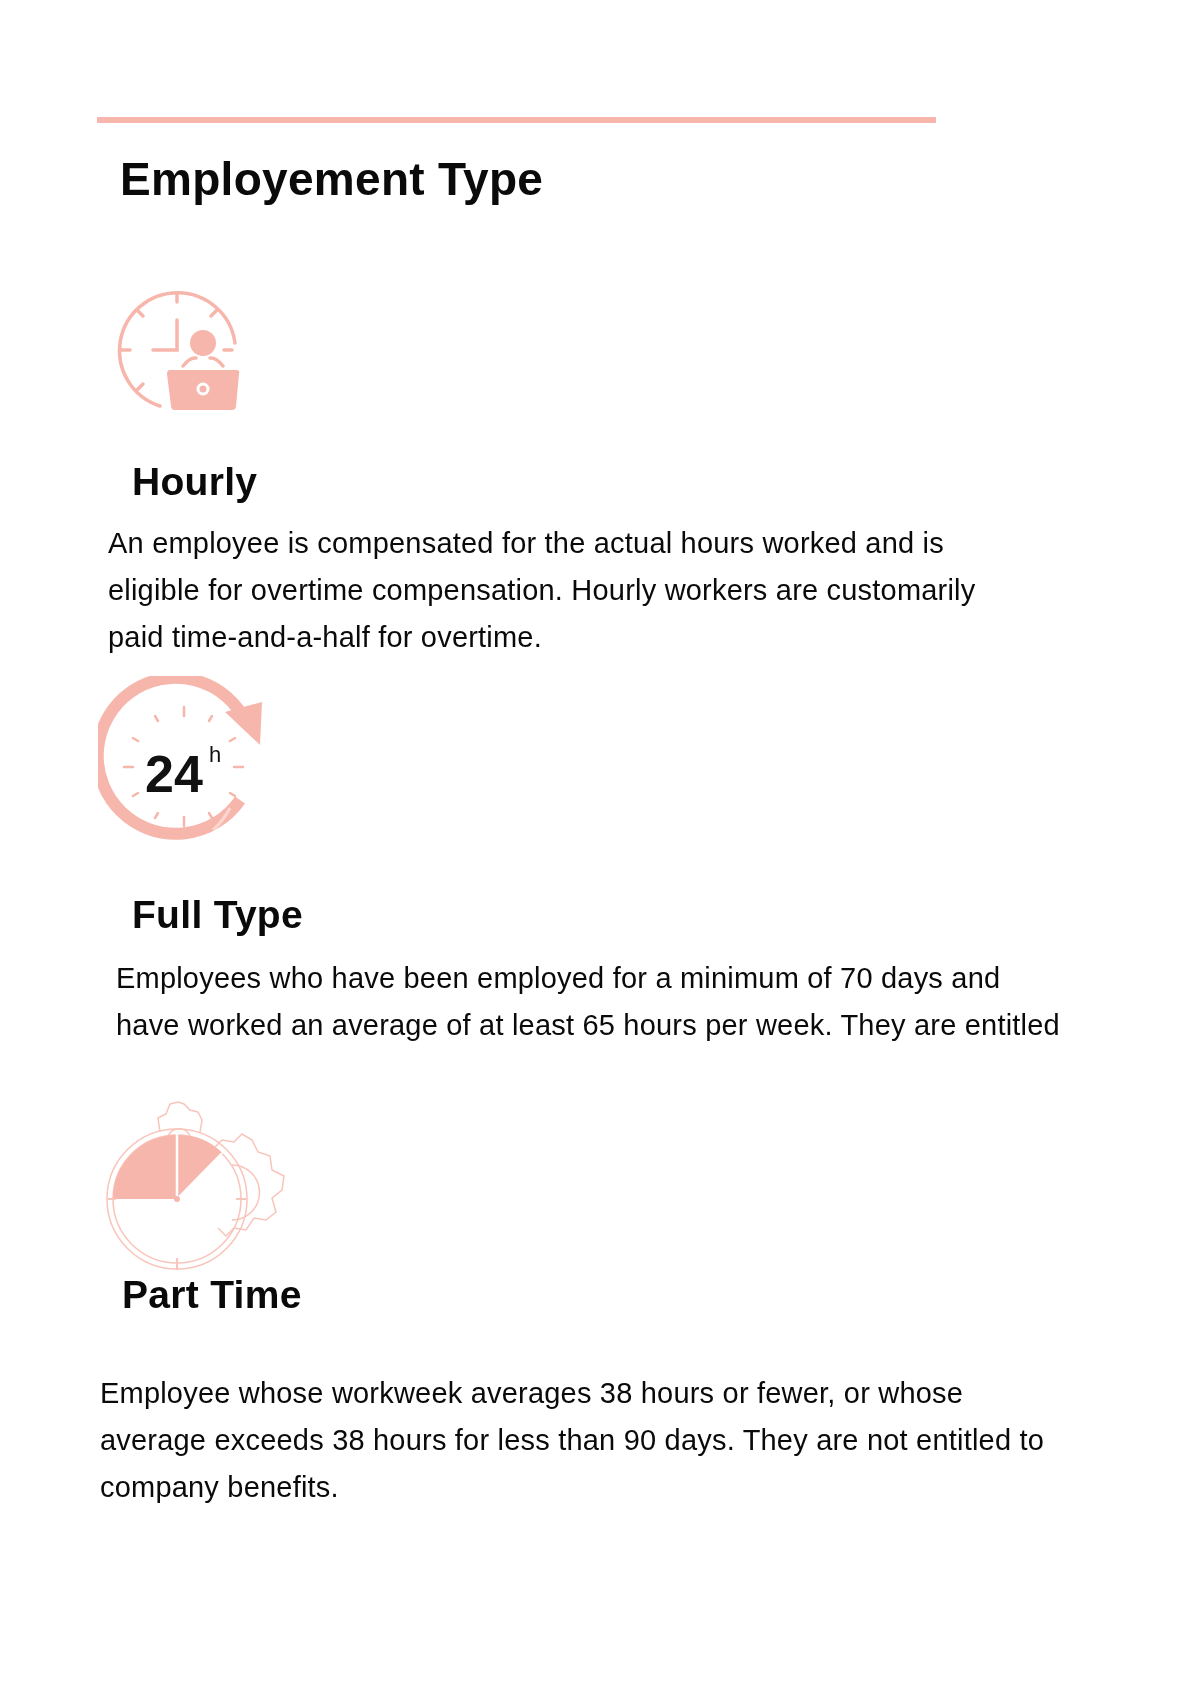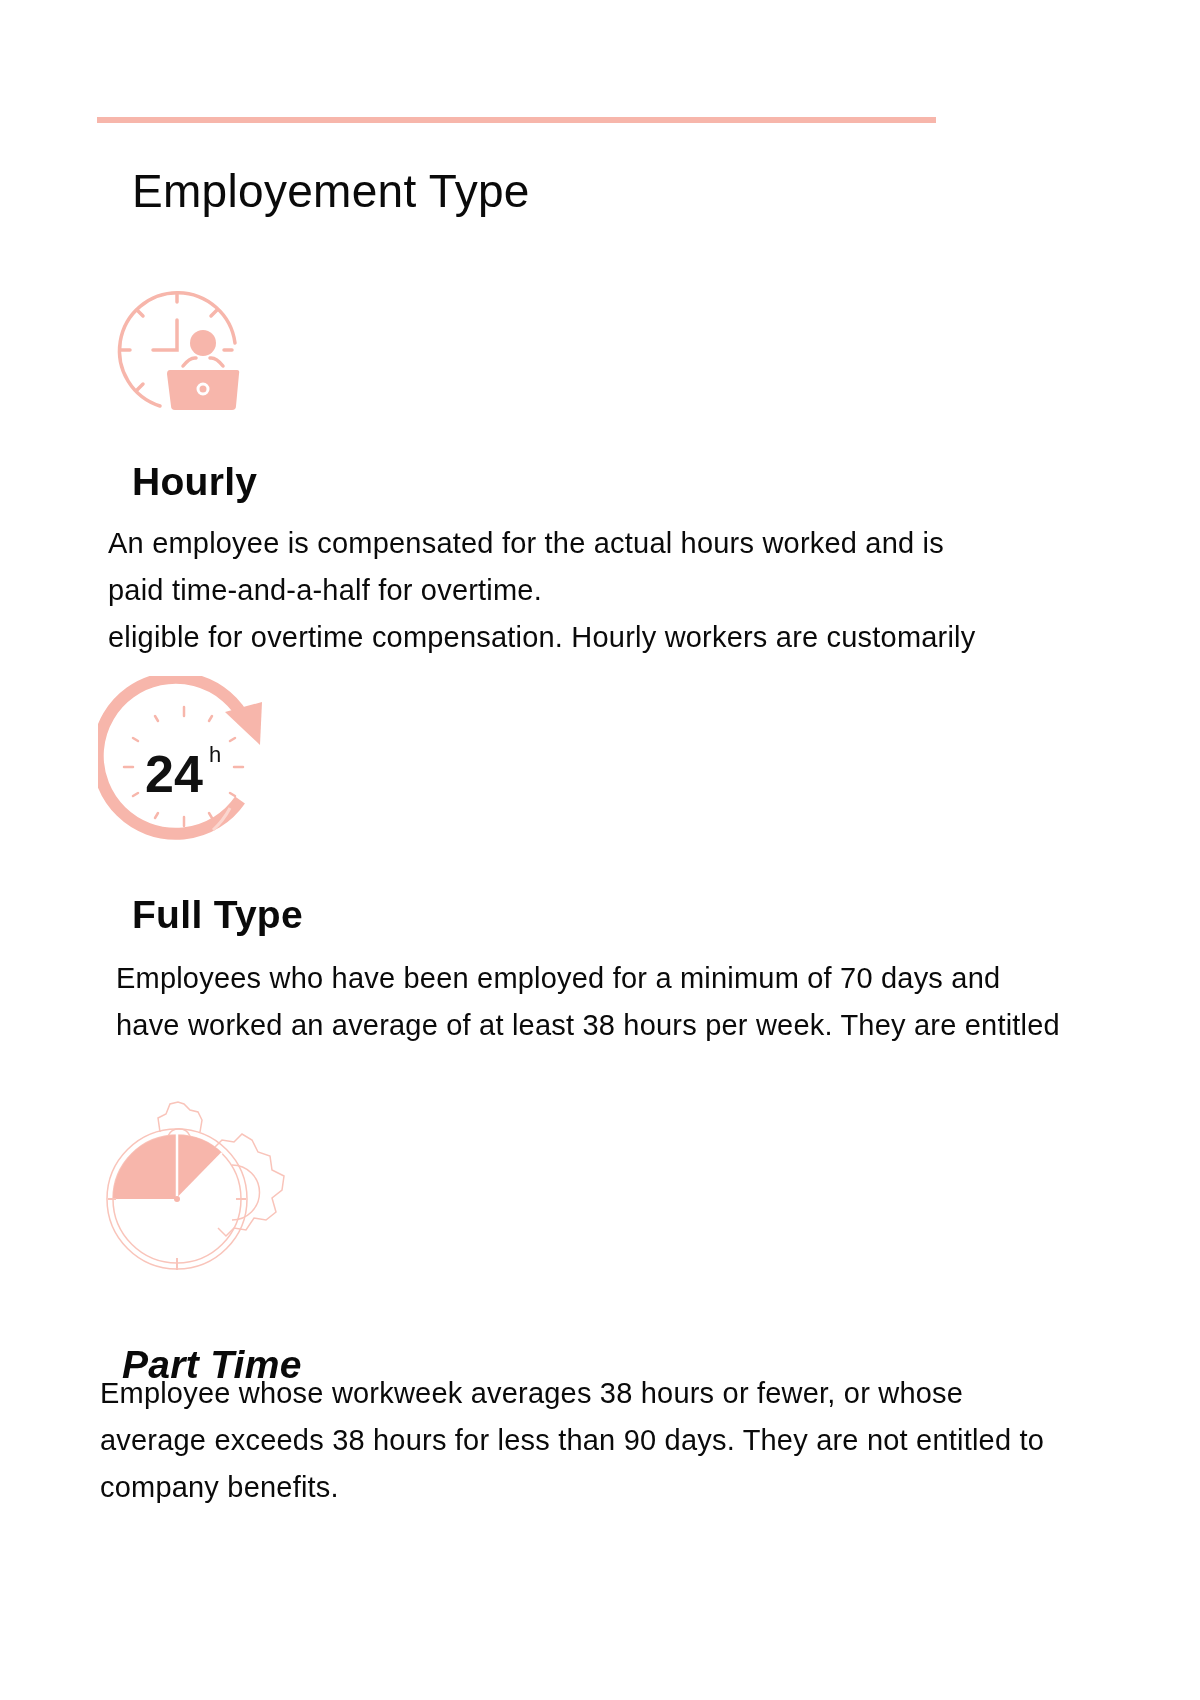--- a/index.html
+++ b/index.html
@@ -1,19 +1,19 @@
 <!DOCTYPE html>
 <html><head>
 <meta charset="utf-8">
 <style>
   html, body { margin: 0; padding: 0; background: #ffffff; }
   body { width: 1200px; height: 1700px; position: relative; overflow: hidden;
          font-family: "Liberation Sans", sans-serif; color: #0a0a0a; }
   .rule { position: absolute; left: 97px; top: 117px; width: 839px; height: 6px; background: #f7b6ab; }
-  .title { position: absolute; left: 120px; top: 151px; margin: 12px; font-size: 46px; font-weight: normal;
+  .title { position: absolute; left: 120px; top: 151px; margin: 0; font-size: 46px; font-weight: bold;
            line-height: 56px; white-space: nowrap; letter-spacing: 0.3px; }
   .icon { position: absolute; }
   .heading { position: absolute; margin: 12px; font-size: 39px; font-weight: bold; line-height: 46px; white-space: nowrap; letter-spacing: 0.3px; }
   .body { position: absolute; margin: 0; font-size: 29px; line-height: 47px; white-space: nowrap; letter-spacing: 0.2px; }
   .body .line { display: block; }
 </style>
 </head>
 <body>
 
 <div class="rule"></div>
@@ -34,22 +34,22 @@
       <path d="M 223 366 Q 216 357 210 358"></path>
     </g>
     <circle cx="203" cy="343" r="13" fill="#f7b6ab"></circle>
     <path d="M 170 370 L 237 370 Q 240 370 239 374 L 236 406 Q 236 410 232 410 L 175 410 Q 171 410 171 406 L 167 374 Q 167 370 170 370 Z" fill="#f7b6ab"></path>
     <circle cx="203" cy="389" r="5" fill="none" stroke="#ffffff" stroke-width="3"></circle>
   </svg>
 </div>
 <h2 class="heading" style="left:120px; top:447px;">Hourly</h2>
 <p class="body" style="left:108px; top:520px;">
   <span class="line"> An employee is compensated for the actual hours worked and is</span>
+  <span class="line">eligible for overtime compensation. Hourly workers are customarily</span>
   <span class="line">paid time-and-a-half for overtime.</span>
-  <span class="line">eligible for overtime compensation. Hourly workers are customarily</span>
 </p>
 
 <div class="icon" style="left:98px; top:676px; width:170px; height:170px;">
   <svg width="170" height="170" viewBox="98 676 170 170">
     <path d="M 240 800 A 78 78 0 1 1 246 722" fill="none" stroke="#f7b6ab" stroke-width="12" stroke-linecap="butt"></path>
     <path d="M 230 808 A 78 78 0 0 1 213 830" fill="none" stroke="#fbd6cf" stroke-width="3"></path>
     <polygon points="225,712 262,702 260,745" fill="#f7b6ab"></polygon>
     <g stroke="#f7b6ab" stroke-width="2.5" stroke-linecap="round">
       <line x1="184" y1="707" x2="184" y2="716"></line>
       <line x1="184" y1="817" x2="184" y2="826"></line>
@@ -64,21 +64,21 @@
       <line x1="155" y1="818" x2="158" y2="813"></line>
       <line x1="212" y1="818" x2="209" y2="813"></line>
     </g>
     <text x="145" y="792" font-family="'Liberation Sans', sans-serif" font-weight="bold" font-size="52" fill="#111111">24</text>
     <text x="209" y="762" font-family="'Liberation Sans', sans-serif" font-size="22" fill="#111111">h</text>
   </svg>
 </div>
 <h2 class="heading" style="left:120px; top:880px;">Full Type</h2>
 <p class="body" style="left:116px; top:955px;">
   <span class="line"> Employees who have been employed for a minimum of 70 days and</span>
-  <span class="line">have worked an average of at least 38 hours per week. They are entitled</span>
+  <span class="line">have worked an average of at least 65 hours per week. They are entitled</span>
 </p>
 
 <div class="icon" style="left:104px; top:1098px; width:196px; height:176px;">
   <svg width="196" height="176" viewBox="104 1098 196 176">
     <g fill="none" stroke="#f9c4ba" stroke-width="1.5">
 
       <path d="M 160 1132 L 158 1118 L 166 1114 L 170 1104 L 178 1102 L 184 1104 L 190 1110 L 198 1112 L 202 1120 L 200 1132"></path>
       <path d="M 168 1136 A 12 12 0 0 1 190 1136"></path>
 
       <path d="M 212 1150 L 222 1140 L 234 1142 L 242 1134 L 252 1140 L 258 1152 L 270 1156 L 272 1170 L 284 1176 L 282 1190 L 272 1198 L 276 1212 L 266 1220 L 254 1218 L 246 1230 L 234 1228 L 226 1236 L 218 1228"></path>
@@ -91,18 +91,18 @@
     <g stroke="#f9c4ba" stroke-width="2">
       <line x1="177" y1="1199" x2="222" y2="1153" stroke="#ffffff" stroke-width="2"></line>
       <line x1="177" y1="1133" x2="177" y2="1199" stroke="#ffffff" stroke-width="2.5"></line>
       <line x1="177" y1="1258" x2="177" y2="1270"></line>
       <line x1="236" y1="1199" x2="246" y2="1199"></line>
       <line x1="108" y1="1199" x2="116" y2="1199"></line>
     </g>
     <circle cx="177" cy="1199" r="3" fill="#f7b6ab"></circle>
   </svg>
 </div>
-<h2 class="heading" style="left:110px; top:1330px;font-style:italic;">Part Time</h2>
+<h2 class="heading" style="left:110px; top:1260px;">Part Time</h2>
 <p class="body" style="left:100px; top:1370px;">
   <span class="line">Employee whose workweek averages 38 hours or fewer, or whose</span>
   <span class="line">average exceeds 38 hours for less than 90 days. They are not entitled to</span>
   <span class="line">company benefits.</span>
 </p>
 
 </body></html>

